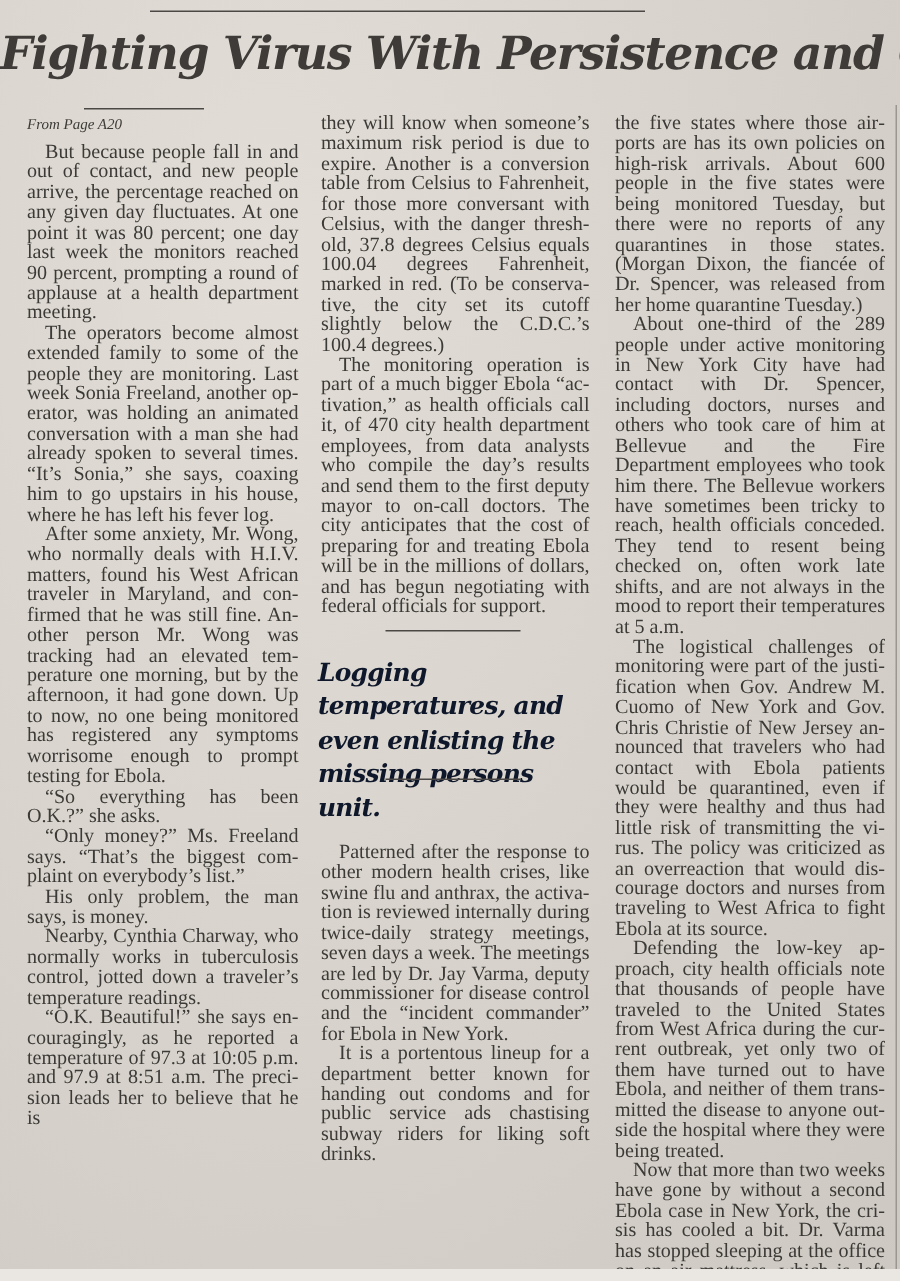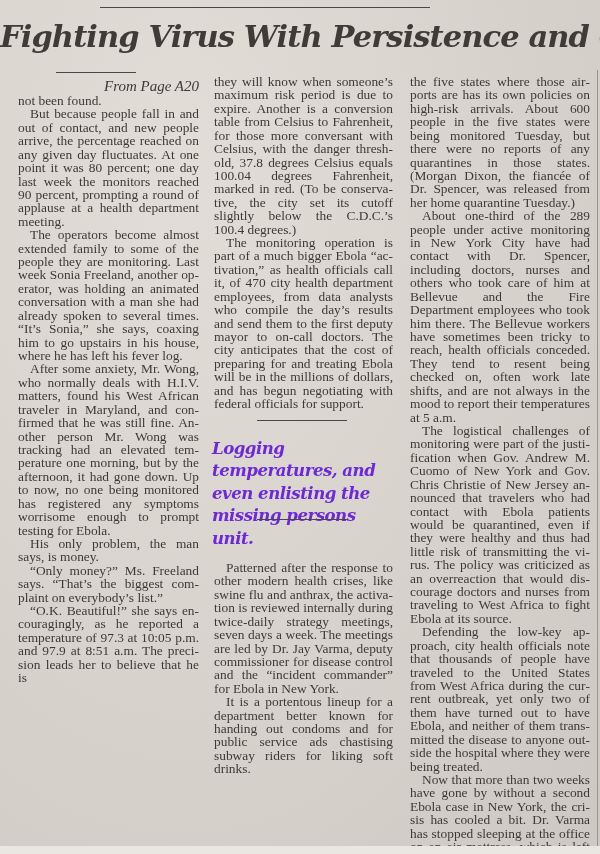--- a/index.html
+++ b/index.html
@@ -28,50 +28,51 @@
       font-size: 13.4px; line-height: 13.42px; text-align: justify;
       hyphens: manual; color: #3c3a37;
     }
     .col p { text-indent: 12px; }
     .col p.noindent { text-indent: 0; }
     #col1 { left: 18px; width: 181px; top: 94px; }
     #col2 { left: 214px; width: 179px; top: 75px; }
     #col3 { left: 410px; width: 180px; top: 75px; }
     .jump-rule { position: absolute; left: 56px; top: 72px; width: 80px; height: 1px; background: #4a4744; }
     .jumpline {
-      position: absolute; left: 18px; top: 78px; width: 181px; text-align: right;
-      font-family: "Liberation Serif", "DejaVu Serif", serif; font-style: italic; font-size: 15px; color: #3c3a37;
+      position: absolute; left: 18px; top: 78px; width: 181px; text-align: left;
+      font-family: "Liberation Serif", "DejaVu Serif", serif; font-style: italic; font-size: 10px; color: #3c3a37;
     }
     .pull-rule { position: absolute; left: 257px; width: 90px; height: 1px; background: #4a4744; }
     .pullquote {
       position: absolute; left: 212px; top: 437px; width: 186px;
       font-family: "DejaVu Serif", "Liberation Serif", serif; font-style: italic; font-weight: bold;
-      font-size: 16.6px; line-height: 22.4px; color: #6d28d9; letter-spacing: -0.5px;
+      font-size: 16.6px; line-height: 22.4px; color: #0f172a; letter-spacing: -0.5px;
     }
     #col2b { left: 214px; width: 179px; top: 561px; }
     .right-edge { position: absolute; left: 597px; top: 70px; width: 1px; height: 784px; background: #9a9690; }
     .bottom-fade { position: absolute; left: 0; top: 846px; width: 600px; height: 8px; background: #eae7e2; }
   </style>
 </head>
 <body>
 
 <div class="page">
   <div class="top-rule"></div>
   <h1 class="headline">Fighting Virus With Persistence and Calls</h1>
 
   <div class="jump-rule"></div>
   <div class="jumpline">From Page A20</div>
 
   <div class="col" id="col1">
-    <p class="noindent">not been found.</p>
     <p>But because people fall in and out of contact, and new people ar­rive, the percentage reached on any given day fluctuates. At one point it was 80 percent; one day last week the monitors reached 90 percent, prompting a round of applause at a health department meeting.</p>
     <p>The operators become almost extended family to some of the people they are monitoring. Last week Sonia Freeland, another op­erator, was holding an animated conversation with a man she had already spoken to several times. “It’s Sonia,” she says, coaxing him to go upstairs in his house, where he has left his fever log.</p>
     <p>After some anxiety, Mr. Wong, who normally deals with H.I.V. matters, found his West African traveler in Maryland, and con­firmed that he was still fine. An­other person Mr. Wong was tracking had an elevated tem­perature one morning, but by the afternoon, it had gone down. Up to now, no one being monitored has registered any symptoms worrisome enough to prompt testing for Ebola.</p>
+    <p>“So everything has been O.K.?” she asks.</p>
+    <p>“Only money?” Ms. Freeland says. “That’s the biggest com­plaint on everybody’s list.”</p>
     <p>His only problem, the man says, is money.</p>
-    <p>“Only money?” Ms. Freeland says. “That’s the biggest com­plaint on everybody’s list.”</p>
+    <p>Nearby, Cynthia Charway, who normally works in tuberculosis control, jotted down a traveler’s temperature readings.</p>
     <p>“O.K. Beautiful!” she says en­couragingly, as he reported a temperature of 97.3 at 10:05 p.m. and 97.9 at 8:51 a.m. The preci­sion leads her to believe that he is</p>
   </div>
 
   <div class="col" id="col2">
     <p class="noindent">they will know when someone’s maximum risk period is due to expire. Another is a conversion table from Celsius to Fahrenheit, for those more conversant with Celsius, with the danger thresh­old, 37.8 degrees Celsius equals 100.04 degrees Fahrenheit, marked in red. (To be conserva­tive, the city set its cutoff slightly below the C.D.C.’s 100.4 degrees.)</p>
     <p>The monitoring operation is part of a much bigger Ebola “ac­tivation,” as health officials call it, of 470 city health department em­ployees, from data analysts who compile the day’s results and send them to the first deputy mayor to on-call doctors. The city anticipates that the cost of pre­paring for and treating Ebola will be in the millions of dollars, and has begun negotiating with fed­eral officials for support.</p>
   </div>
 
   <div class="pull-rule" style="top:420px;"></div>
   <div class="pullquote">Logging temperatures, and even enlisting the missing persons unit.</div>

